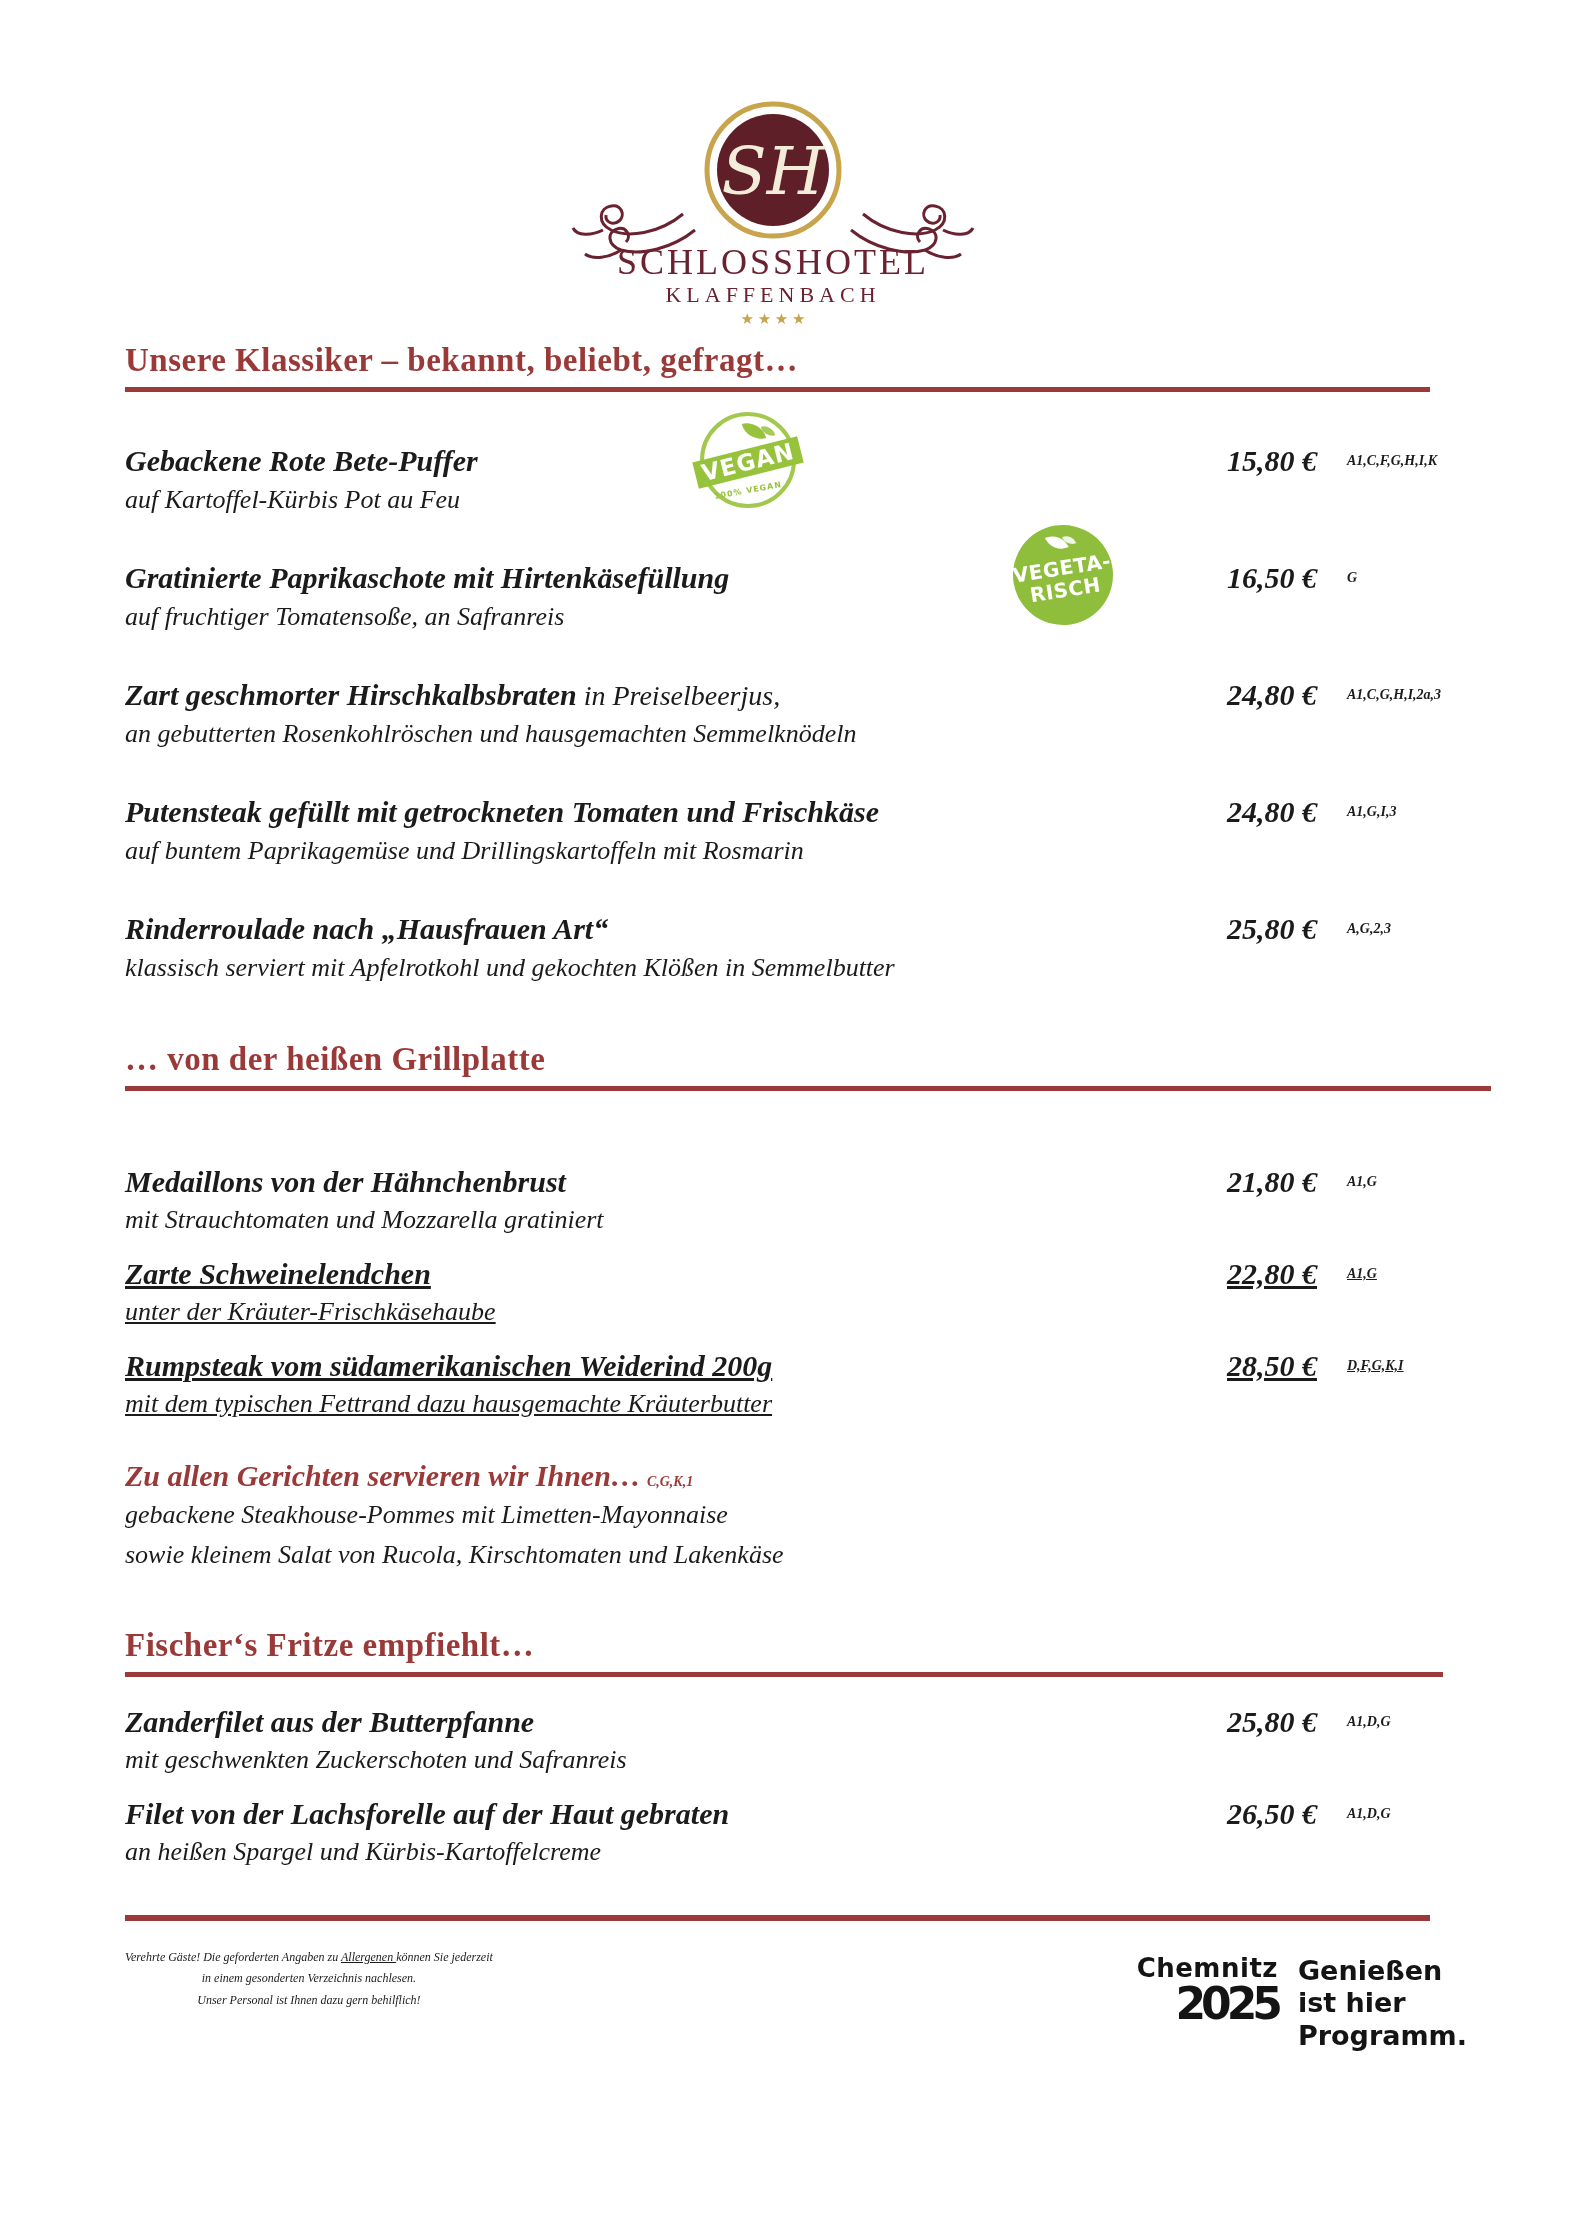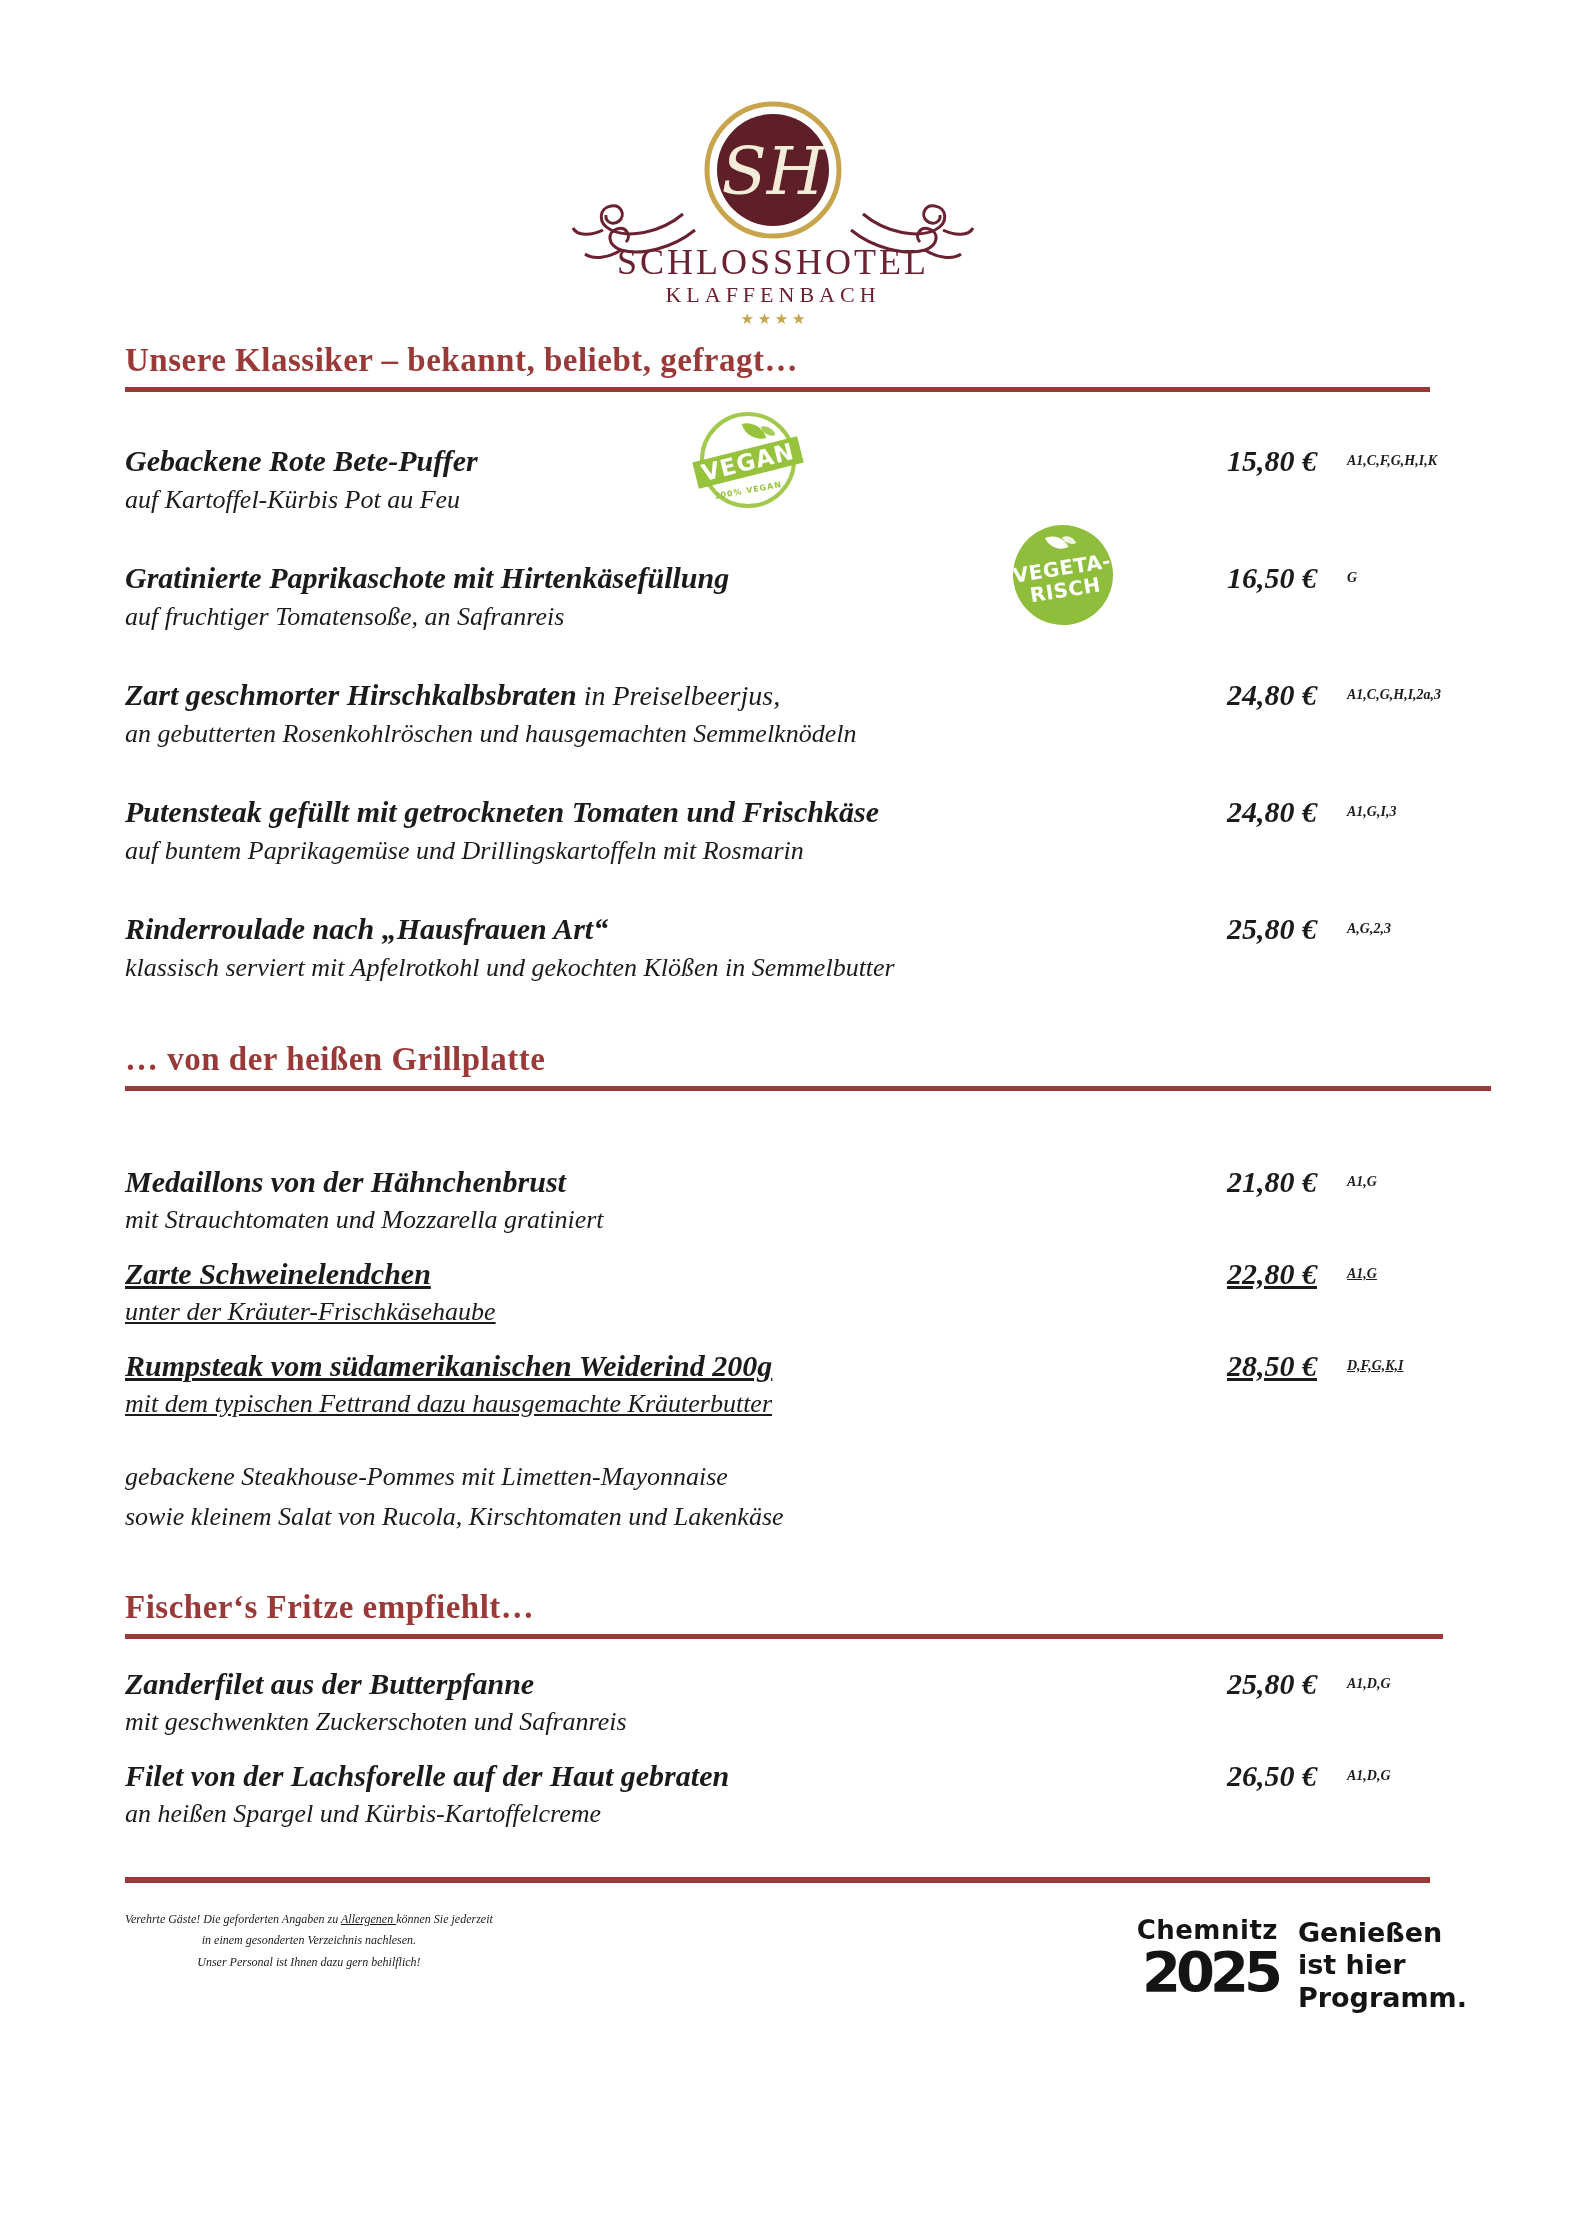--- a/index.html
+++ b/index.html
@@ -71,21 +71,21 @@
   .note-line{font-size:26px;font-style:italic;line-height:40px;}
 
   
   .footer-rule{width:1305px;border:0;border-top:6px solid #9a3a38;margin:46px 0 0 0;}
   .footer-row{display:flex;justify-content:space-between;margin-top:26px;}
   .footer-note{font-size:12px;font-weight:normal;font-style:italic;line-height:1.78;text-align:center;}
   .footer-note .u{text-decoration:underline;}
   .chemnitz{display:flex;gap:20px;align-items:flex-start;padding-top:8px;font-family:"DejaVu Sans",sans-serif;color:#141414;}
   .chx-mark{text-align:right;}
   .chx-city{font-weight:bold;font-size:26px;letter-spacing:.5px;line-height:1;}
-  .chx-year{font-weight:bold;font-size:56px;letter-spacing:-5px;line-height:1.05;}
+  .chx-year{font-weight:bold;font-size:44px;letter-spacing:-5px;line-height:1.05;}
   .chx-slogan{font-weight:bold;font-size:27px;line-height:1.2;}
 </style>
 </head>
 <body>
 
 <div class="menu">
 
   <div class="logo-wrap">
     <svg width="420" height="232" viewBox="0 0 420 232">
 
@@ -190,20 +190,23 @@
   <div class="item grill">
     <div class="item-head">
       <span class="item-name"><span>Rumpsteak vom südamerikanischen Weiderind 200g</span></span>
       <span class="item-price">28,50 €</span>
       <span class="item-allergens">D,F,G,K,I</span>
     </div>
     <div class="item-desc">mit dem typischen Fettrand dazu hausgemachte Kräuterbutter</div>
   </div>
 
   <div class="note">
+    <div>
+      <span class="note-title">Zu allen Gerichten servieren wir Ihnen…</span><span class="note-allergens">C,G,K,1</span>
+    </div>
     <div class="note-line">gebackene Steakhouse-Pommes mit Limetten-Mayonnaise</div>
     <div class="note-line">sowie kleinem Salat von Rucola, Kirschtomaten und Lakenkäse</div>
   </div>
 
   <div class="section-title st-3">Fischer‘s Fritze empfiehlt…</div>
 
   <div class="item fish-first">
     <div class="item-head">
       <span class="item-name"><span>Zanderfilet aus der Butterpfanne</span></span>
       <span class="item-price">25,80 €</span>

